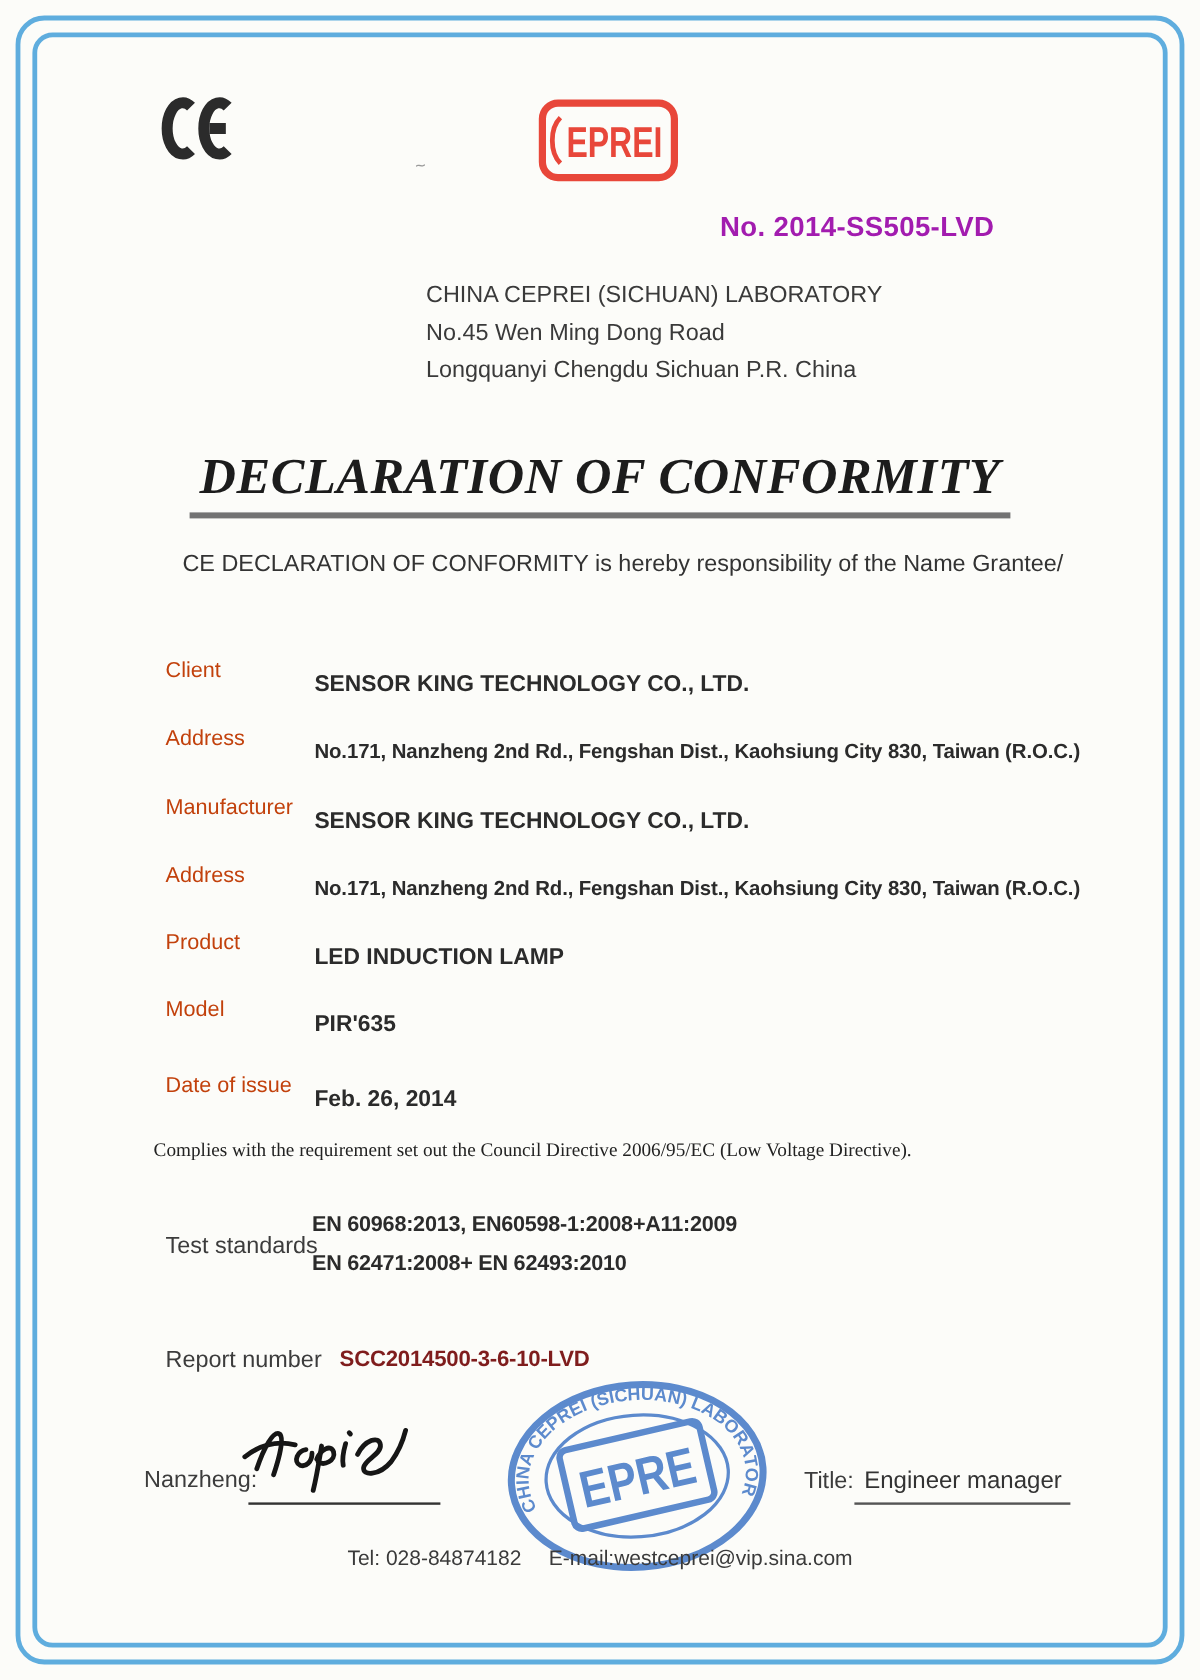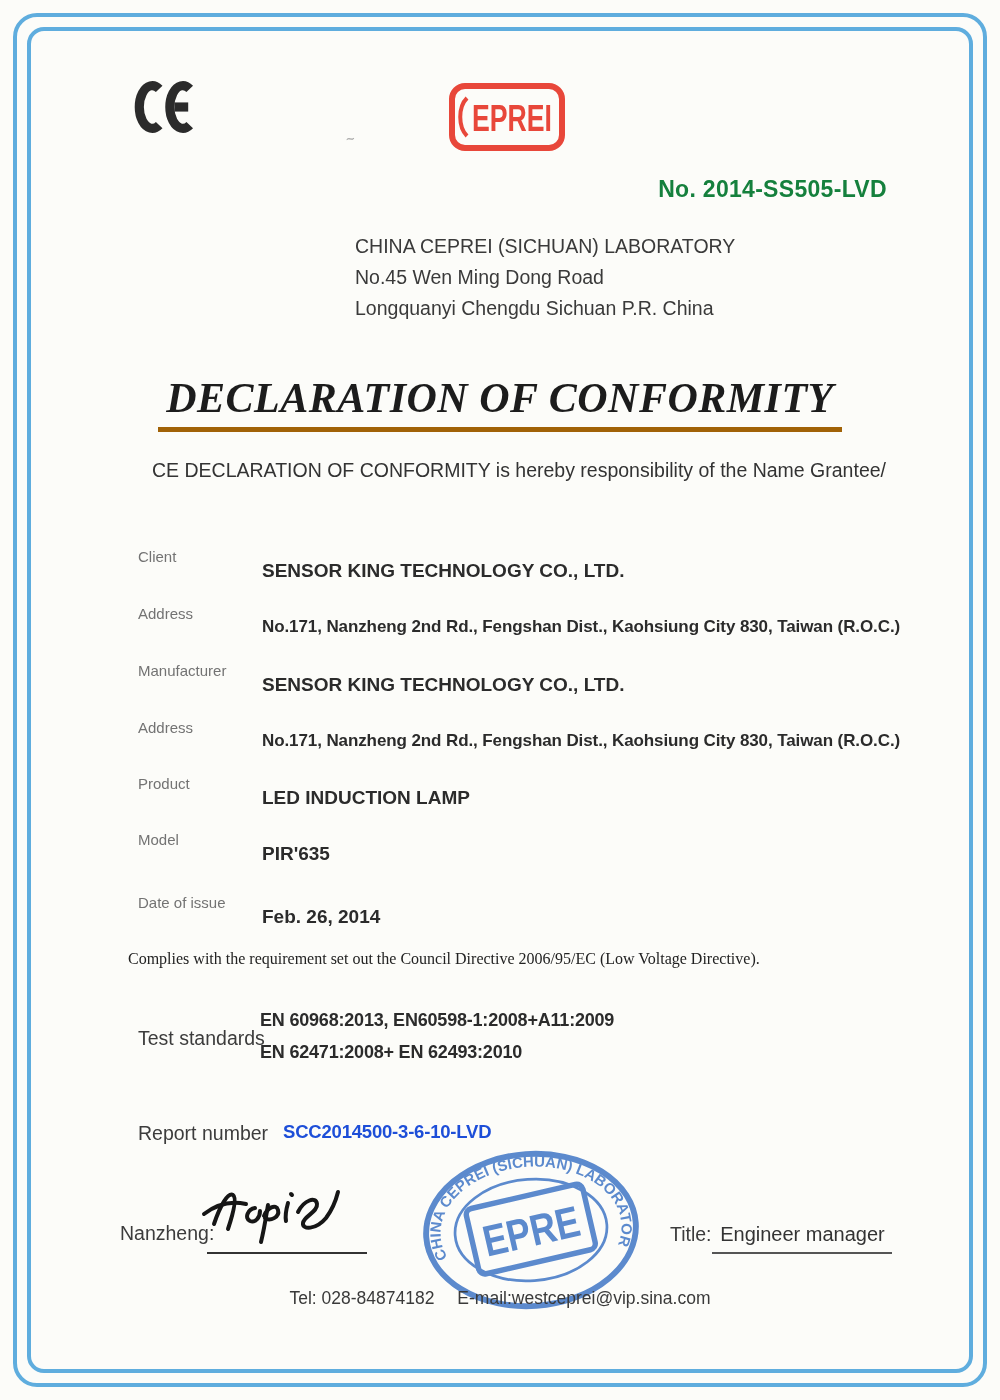--- a/index.html
+++ b/index.html
@@ -14,46 +14,46 @@
   }
   .border-inner{
     position:absolute;left:27px;top:27px;right:27px;bottom:27px;
     border:4px solid #5fadde;border-radius:17px;
   }
   .abs{position:absolute;}
   .ce-logo{left:121px;top:74px;width:84px;height:66px;}
   .eprei-logo{left:448px;top:82px;width:118px;height:70px;}
   .artifact{left:346px;top:130px;color:#9a9a9a;font-size:15px;transform:rotate(-8deg);}
   .cert-number{
-    left:600px;top:176px;width:345px;text-align:center;
-    font-size:23px;font-weight:bold;color:#15803d;letter-spacing:0.3px;
+    left:600px;top:176px;width:345px;text-align:left;
+    font-size:23px;font-weight:bold;color:#a21caf;letter-spacing:0.3px;
   }
   .lab-block{left:355px;top:231px;font-size:19.5px;line-height:31px;color:#3a3a3a;}
   .title-wrap{left:0;top:374px;width:1000px;text-align:center;}
   .doc-title{
     display:inline-block;font-family:"Liberation Serif",serif;
     font-weight:bold;font-style:italic;font-size:42px;color:#1c1c1c;
-    letter-spacing:0.5px;padding:0 8px 5px 8px;border-bottom:5px solid #a16207;
+    letter-spacing:0.5px;padding:0 8px 5px 8px;border-bottom:5px solid #737373;
   }
   .intro{left:152px;top:452px;font-size:19.5px;line-height:37px;color:#333;}
   .row{left:0;top:0;width:1000px;}
-  .row .lbl{position:absolute;left:138px;font-size:15px;color:#737373;white-space:nowrap;}
+  .row .lbl{position:absolute;left:138px;font-size:18px;color:#c2410c;white-space:nowrap;}
   .row .val{position:absolute;left:262px;font-size:19px;font-weight:bold;color:#2b2b2b;white-space:nowrap;margin-top:12px;}
   .row .val.small{font-size:17px;letter-spacing:-0.1px;}
   .compliance{
     left:128px;top:950px;width:820px;
     font-family:"Liberation Serif",serif;font-size:16px;color:#222;
   }
   .ts-label{left:138px;top:1027px;font-size:19.5px;color:#3c3c3c;}
   .ts-line{left:260px;font-size:18px;font-weight:bold;color:#2b2b2b;letter-spacing:-0.2px;white-space:nowrap;}
   .ts-line1{top:1010px;}
   .ts-line2{top:1042px;}
   .doc-valid{left:135px;top:1075px;font-size:19.5px;color:#333;}
   .report-lbl{left:138px;top:1122px;font-size:19.5px;color:#3c3c3c;}
-  .report-val{left:283px;top:1121px;font-size:18.5px;font-weight:bold;color:#1d4ed8;letter-spacing:-0.2px;}
+  .report-val{left:283px;top:1121px;font-size:18.5px;font-weight:bold;color:#7f1d1d;letter-spacing:-0.2px;}
   .sig-label{left:120px;top:1222px;font-size:19.5px;color:#3c3c3c;}
   .sig-line{left:207px;top:1252px;width:160px;border-top:2px solid #333;height:0;}
   .sig-svg{left:200px;top:1172px;width:160px;height:80px;}
   .stamp{left:397px;top:1144px;width:268px;height:172px;transform:rotate(-4deg);opacity:0.9;}
   .title-lbl{left:670px;top:1223px;font-size:19.5px;color:#3c3c3c;}
   .title-val{left:715px;top:1223px;width:175px;text-align:center;font-size:20px;color:#333;}
   .title-line{left:712px;top:1252px;width:180px;border-top:2px solid #555;height:0;}
   .footer{left:0;top:1288px;width:1000px;text-align:center;font-size:17.5px;color:#3a3a3a;}
   .footer span{margin:0 9px;}
 </style>

